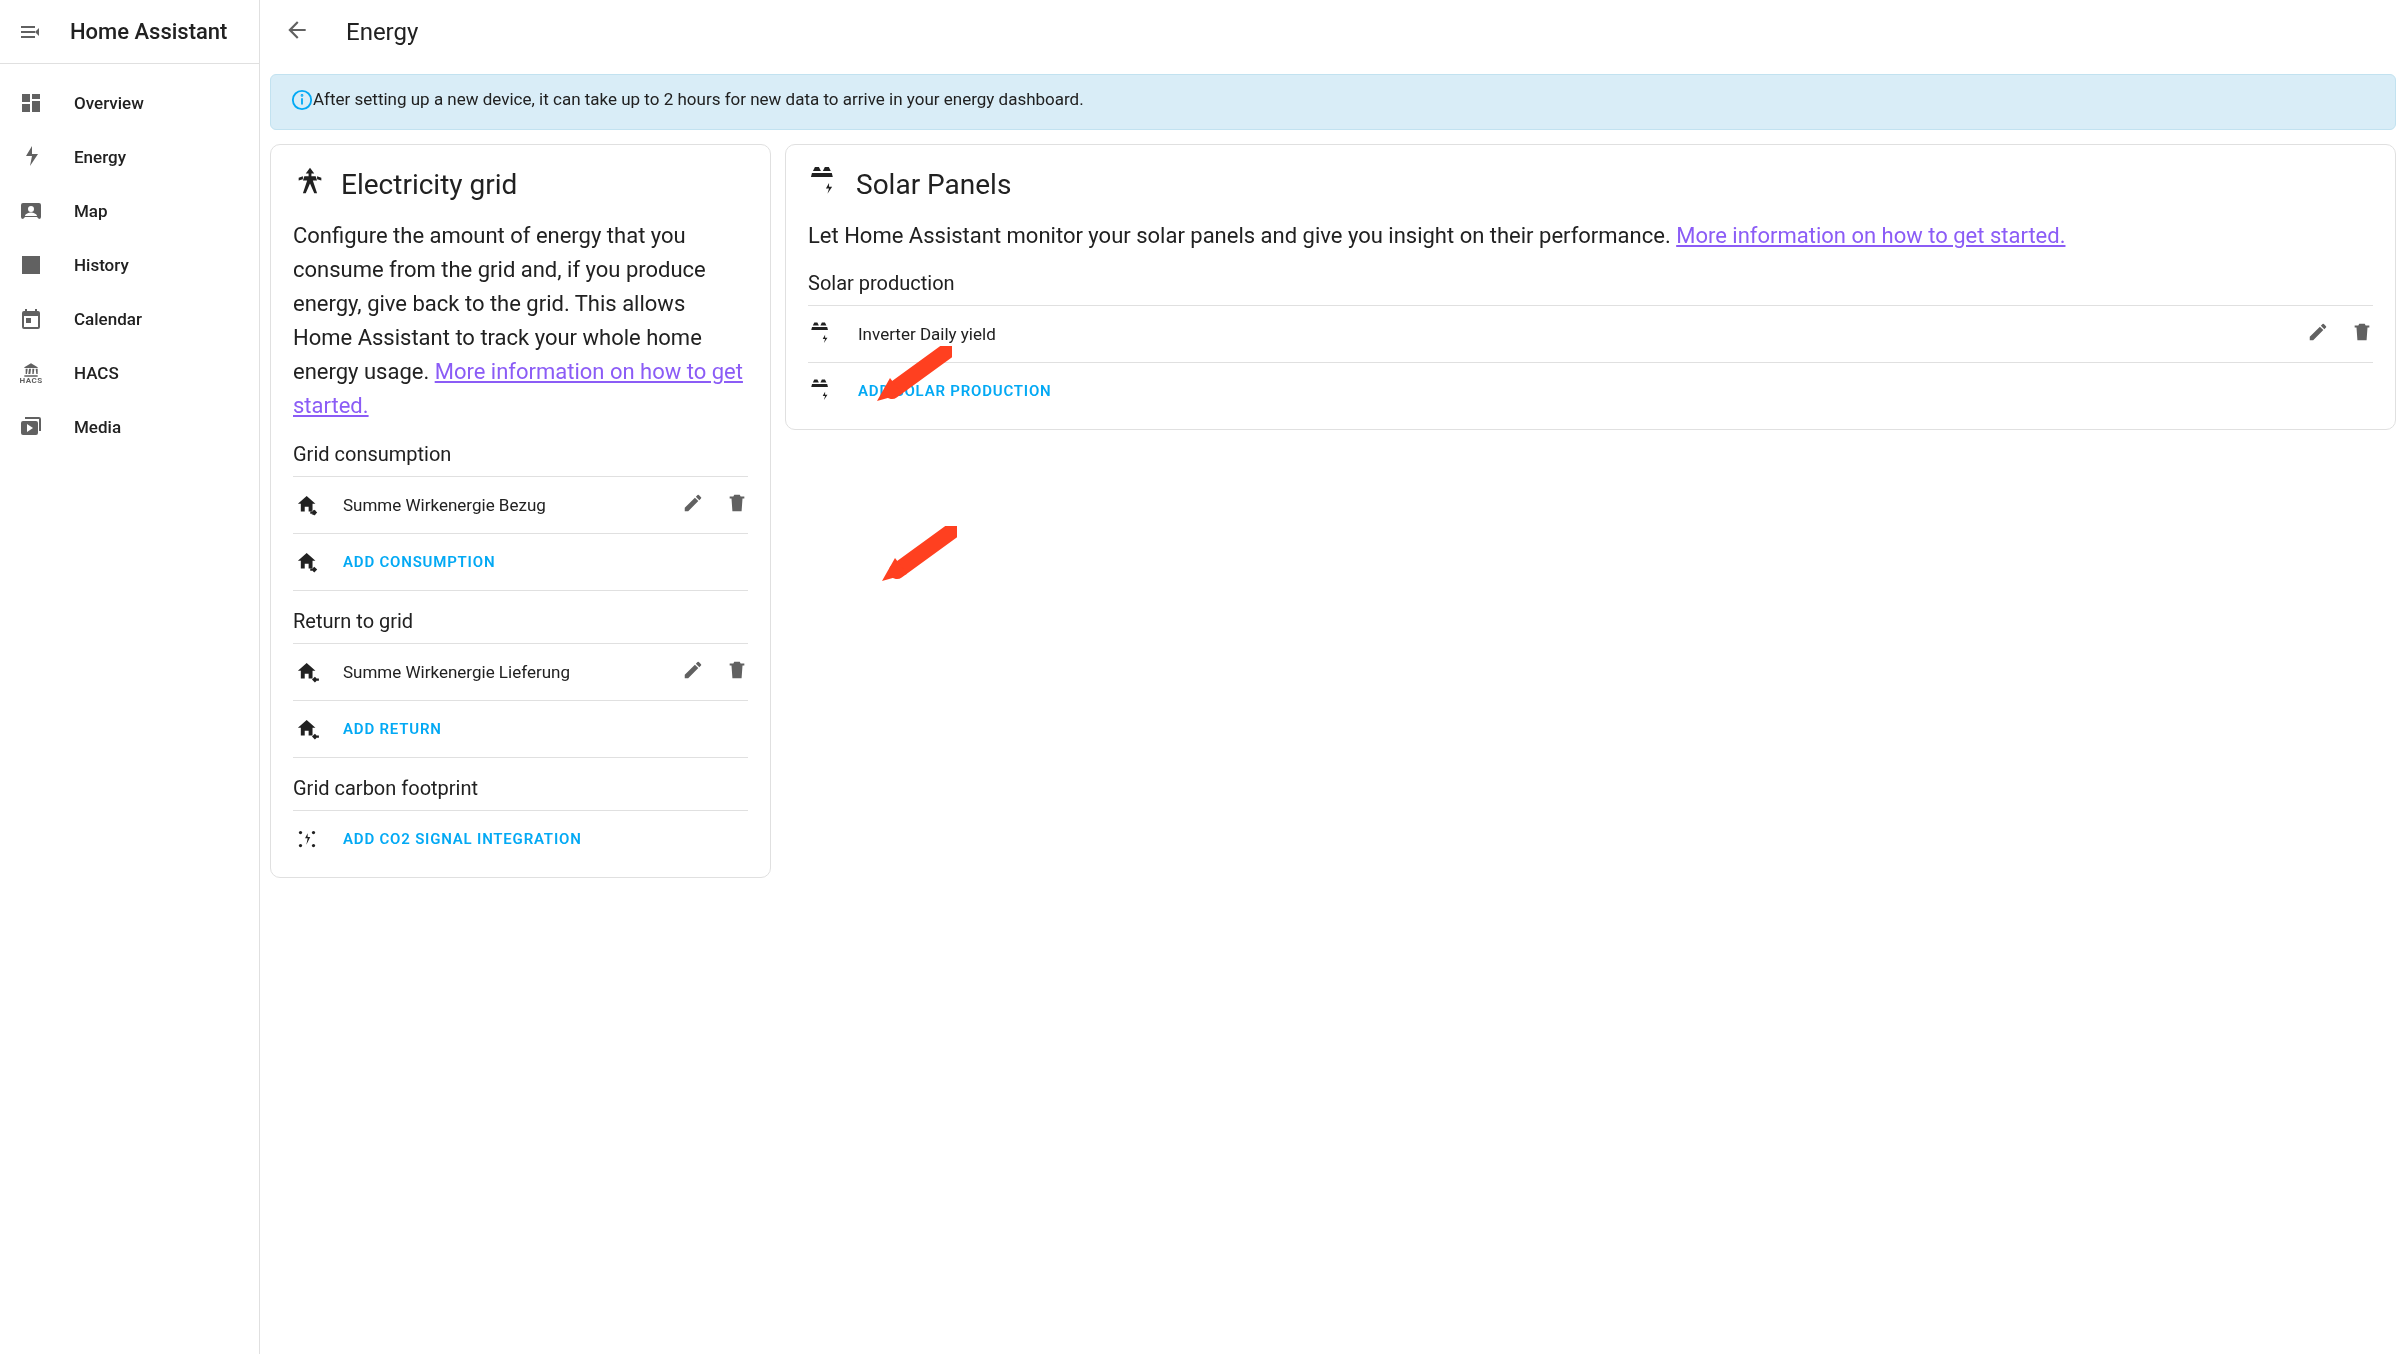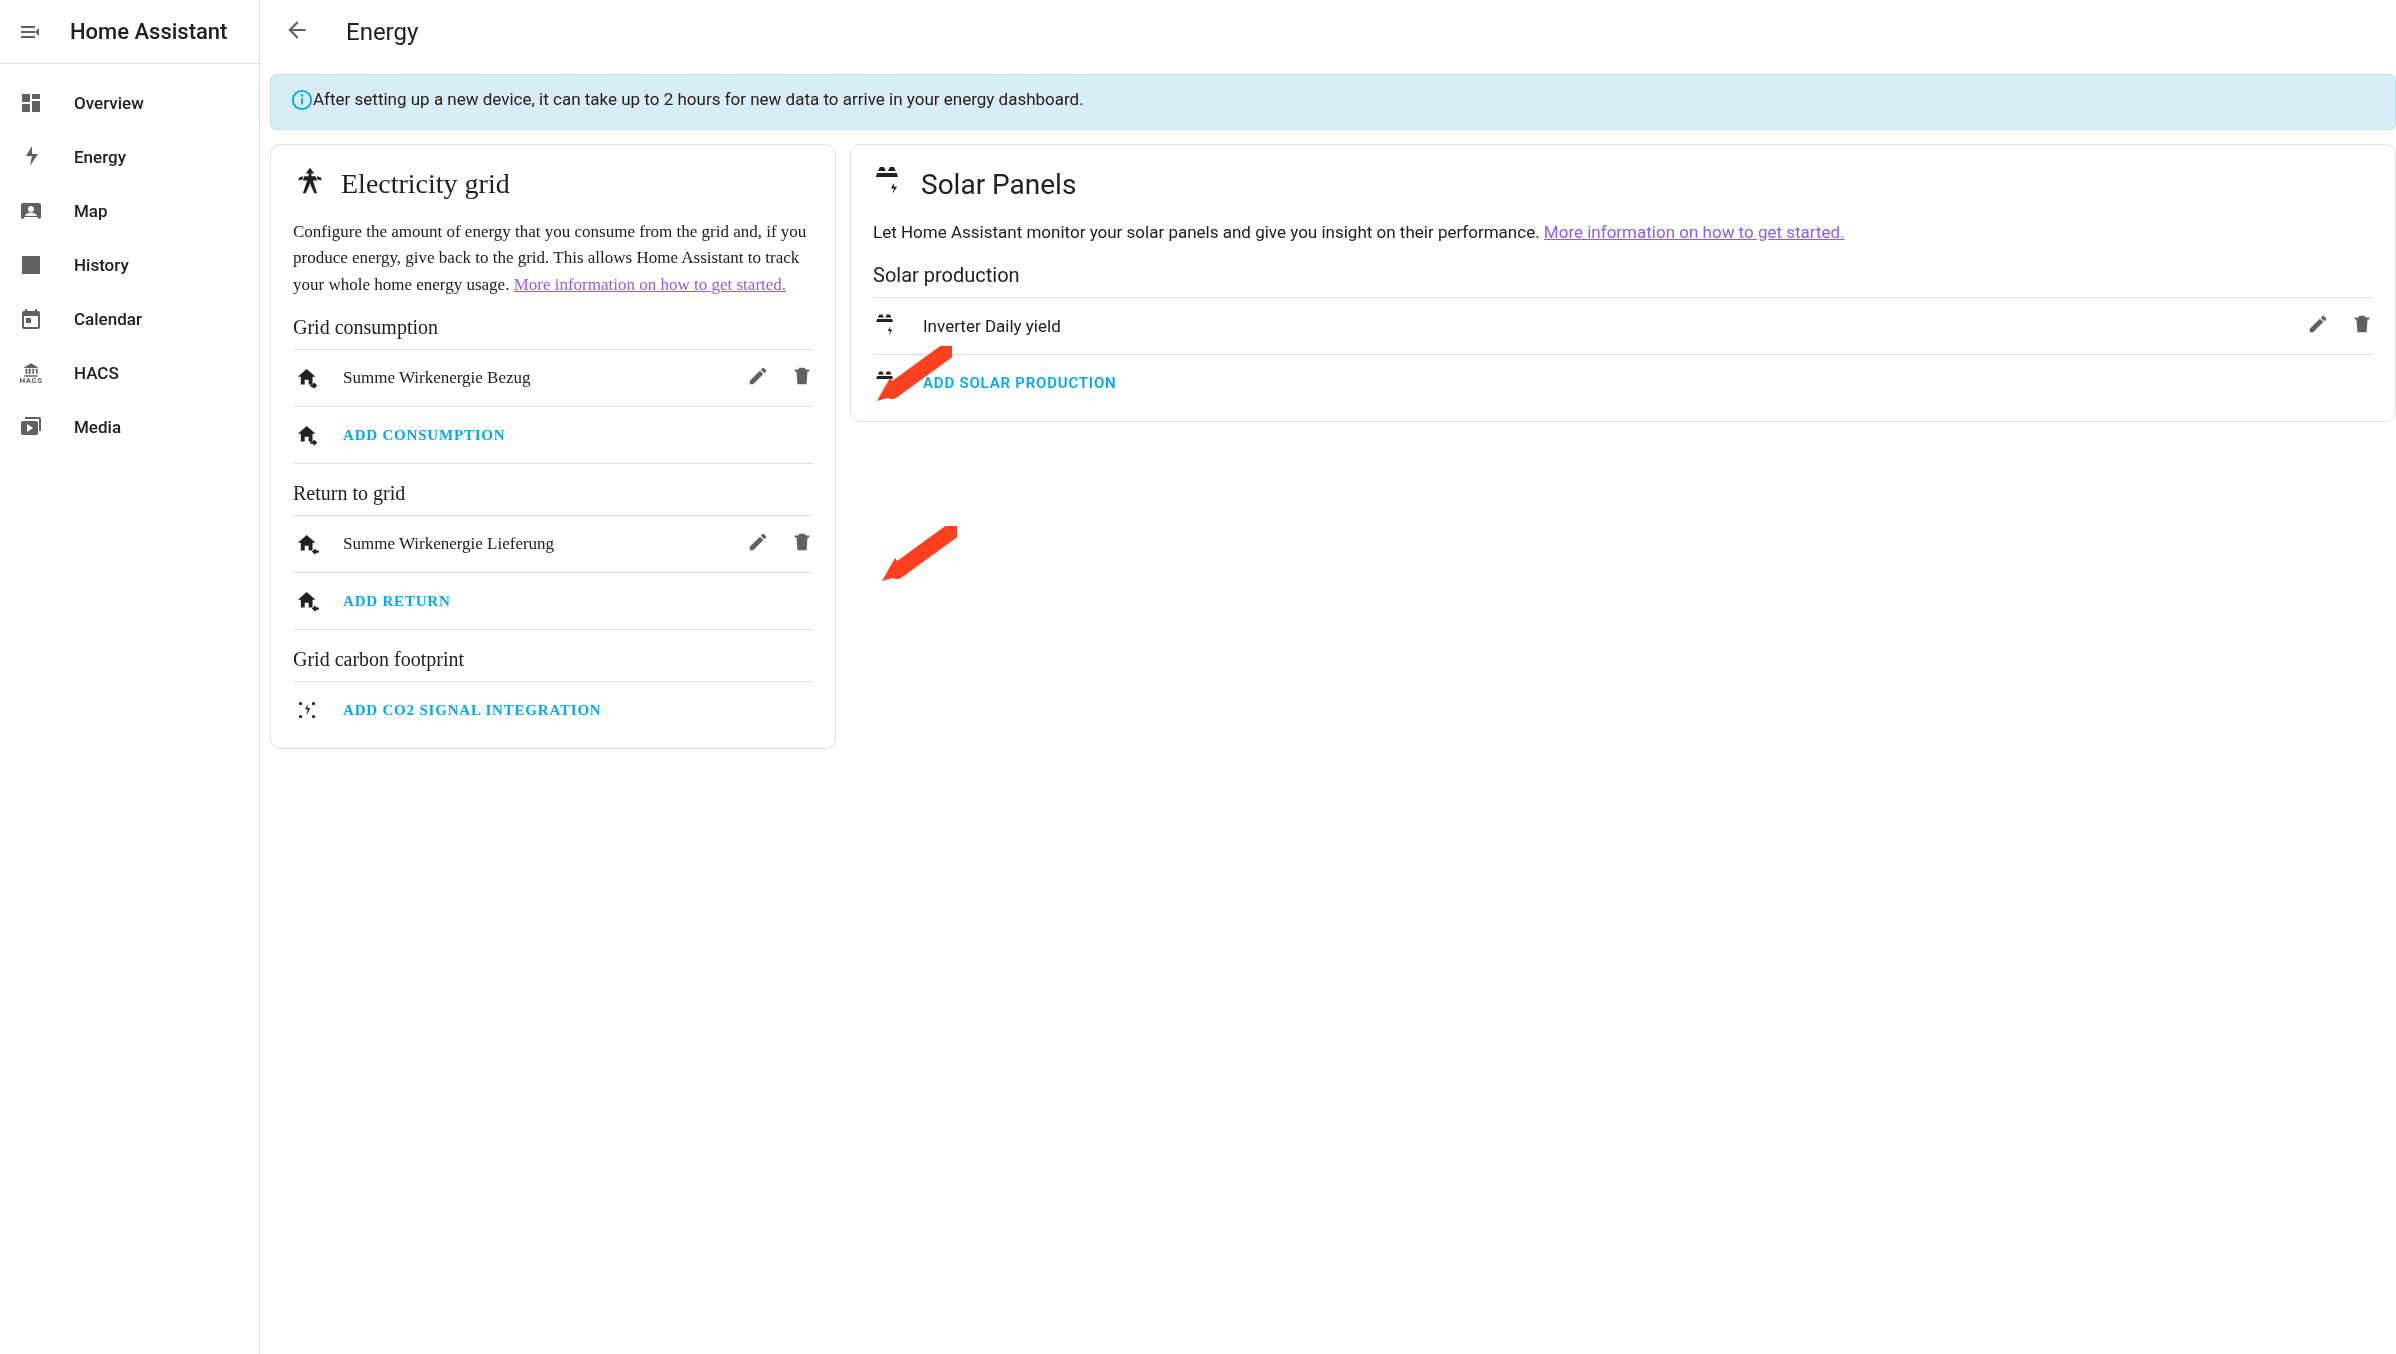--- a/index.html
+++ b/index.html
@@ -78,26 +78,26 @@
   }
   .alert-icon svg { width:22px; height:22px; stroke:#03a9f4; fill:none; }
 
   .cards-row { display:flex; gap:14px; align-items:flex-start; }
   .card {
     border: 1px solid #e0e0e0;
     border-radius: 10px;
     padding: 20px 22px 10px 22px;
     background:#fff;
   }
-  .card.left { width: 566px; font-family: Liberation Serif, serif; }
+  .card.left { width: 501px; }
   .card.right { flex:1; min-width: 540px; }
   .card-header { display:flex; align-items:center; gap:14px; margin-bottom:16px; }
   .card-header .card-icon svg { width:34px; height:34px; fill:#212121; }
   .card-title { font-size: 28px; font-weight:400; }
-  .card-desc { font-size: 17px; line-height:1.55; color:#212121; margin-bottom: 18px; }
+  .card-desc { font-size: 22px; line-height:1.55; color:#212121; margin-bottom: 18px; }
   .card-desc a { color:#8b5cf6; text-decoration: underline; }
 
   .section-title { font-size: 20px; font-weight:400; margin: 18px 0 10px; color:#212121; }
   .card hr { border:none; border-top:1px solid #e0e0e0; }
 
   .row {
     display:flex;
     align-items:center;
     gap: 22px;
     padding: 14px 0;

